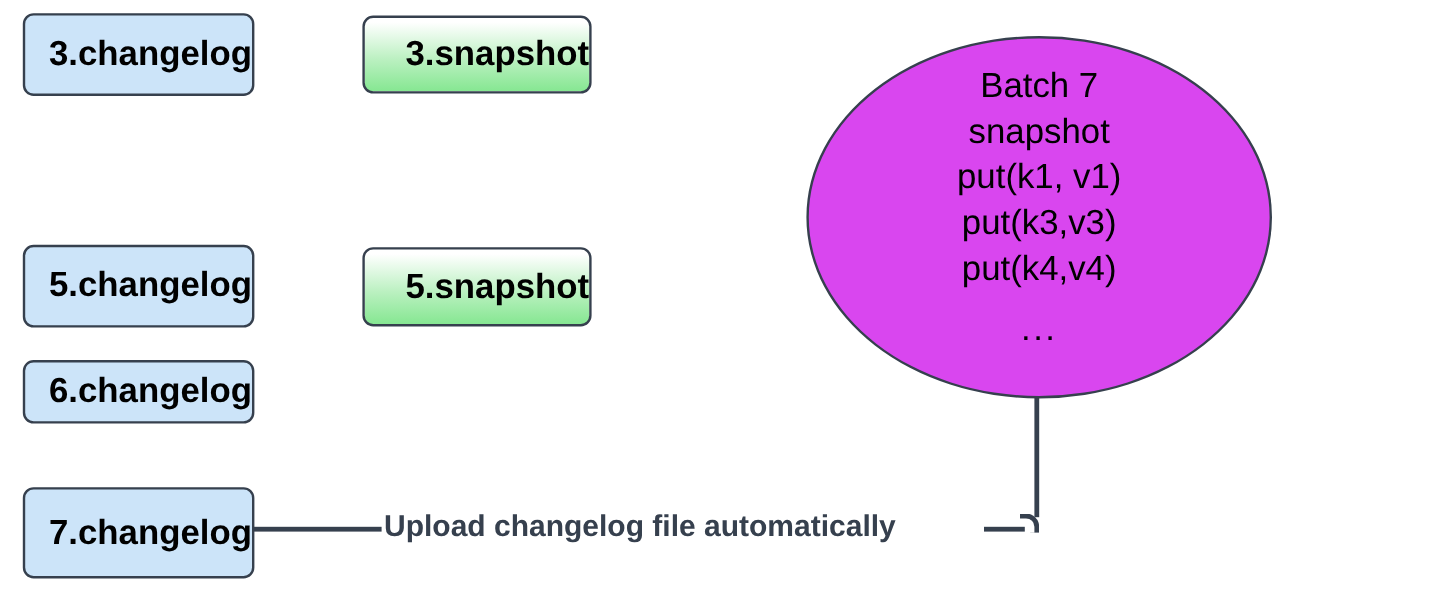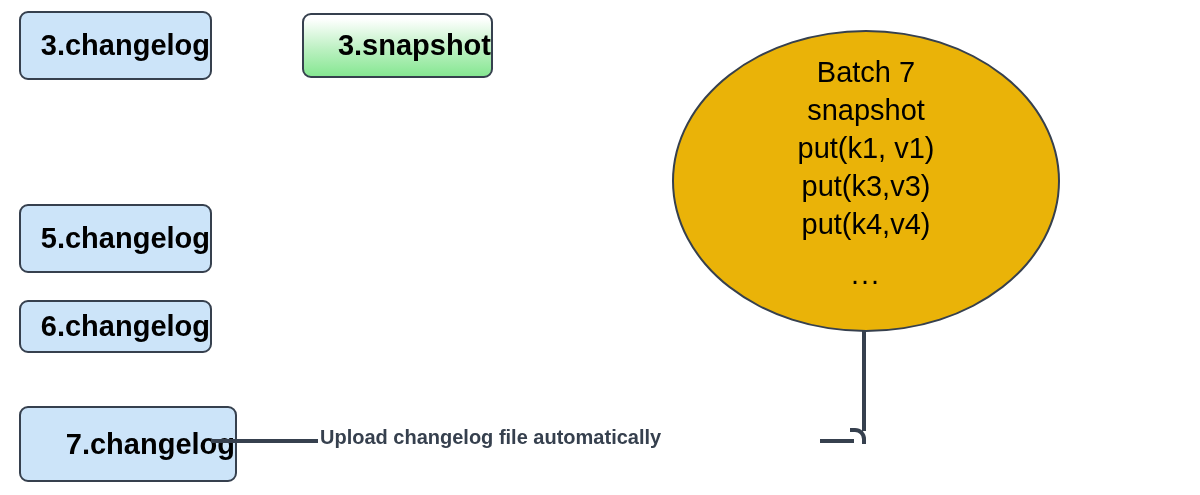--- a/index.html
+++ b/index.html
@@ -43,21 +43,21 @@
     background: linear-gradient(to bottom, #ffffff 0%, #ffffff 6%, #b9f0bf 58%, #86e792 100%);
     padding-left: 20px;
   }
 
   
   .ellipse {
     position: absolute;
     box-sizing: border-box;
     border: 2.5px solid #36404e;
     border-radius: 50%;
-    background: #eab308;
+    background: #d946ef;
     display: flex;
     flex-direction: column;
     align-items: center;
     justify-content: flex-start;
     text-align: center;
     color: #000000;
     font-size: 29px;
     line-height: 1.31;
     padding-top: 22px;
   }
@@ -84,21 +84,21 @@
     border-right: 4px solid #36404e;
     border-top-right-radius: 11px;
     border-left: none;
     border-bottom: none;
     background: transparent;
   }
 
   
   .edge-label {
     position: absolute;
-    font-size: 20px;
+    font-size: 25px;
     font-weight: bold;
     color: #36404e;
     white-space: nowrap;
     line-height: 1;
     background: #ffffff;
     padding: 0 2px;
   }
 </style>
 </head>
 <body>
@@ -111,28 +111,31 @@
 
 
   <div class="node node-changelog" style="left:19px; top:204px; width:193px; height:69px;">
     <span>5.changelog</span>
   </div>
 
   <div class="node node-changelog" style="left:19px; top:300px; width:193px; height:53px;">
     <span>6.changelog</span>
   </div>
 
-  <div class="node node-changelog" style="left:19px; top:406px; width:218px; height:76px;">
+  <div class="node node-changelog" style="left:19px; top:406px; width:193px; height:76px;">
     <span>7.changelog</span>
   </div>
 
   <div class="node node-snapshot" style="left:302px; top:13px; width:191px; height:65px;">
     <span>3.snapshot</span>
   </div>
 
+  <div class="node node-snapshot" style="left:302px; top:206px; width:191px; height:66px;">
+    <span>5.snapshot</span>
+  </div>
 
   <div class="ellipse" style="left:672px; top:30px; width:388px; height:302px;">
     <span class="ell-line">Batch 7</span>
     <span class="ell-line">snapshot</span>
     <span class="ell-line">put(k1, v1)</span>
     <span class="ell-line">put(k3,v3)</span>
     <span class="ell-line">put(k4,v4)</span>
     <span class="ell-line dots">...</span>
   </div>
 

